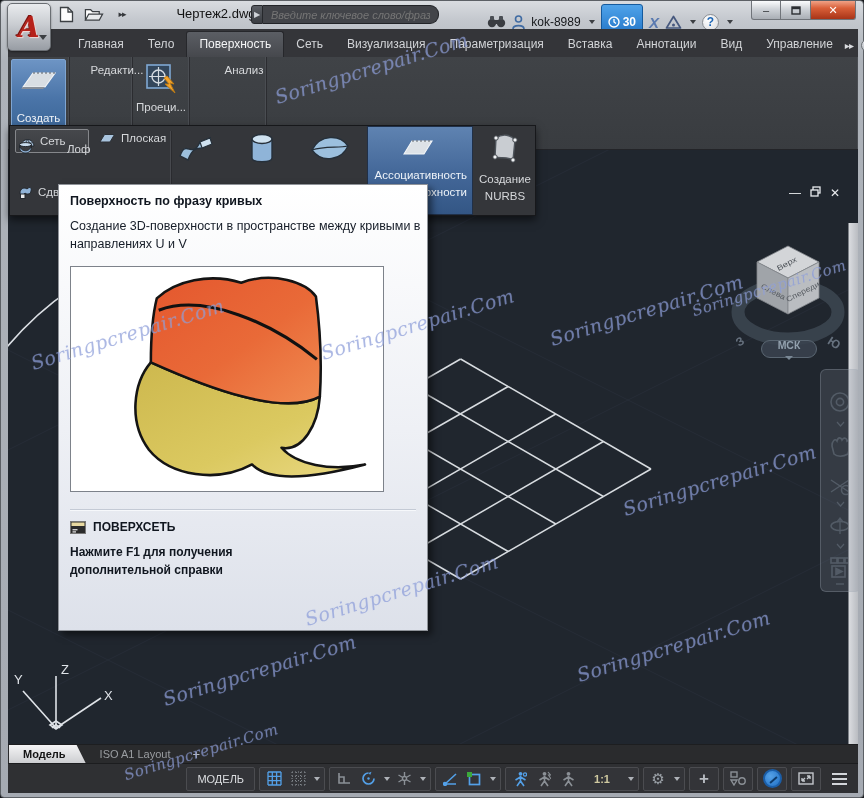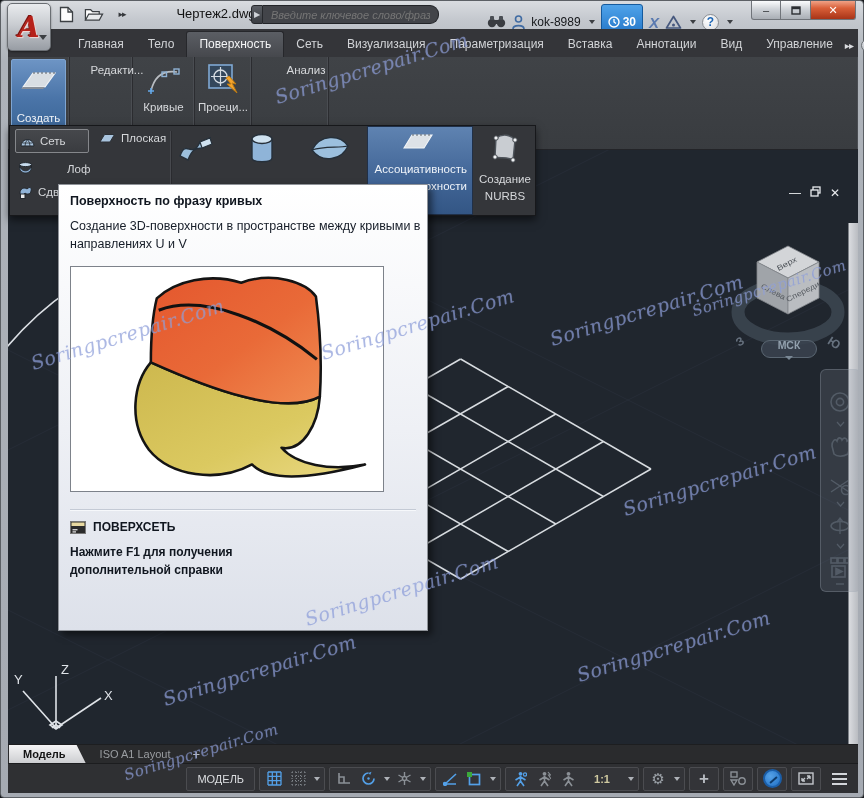--- a/index.html
+++ b/index.html
@@ -85,21 +85,21 @@
   .fly-btn-mesh { position:absolute; left:5px; top:3px; width:74px; height:24px;
     border:1px solid #85878b; background:linear-gradient(180deg,#46484c,#3a3c40); border-radius:2px;
     display:flex; align-items:center; gap:5px; padding-left:4px; cursor:pointer; }
   .fly-item { position:absolute; display:flex; align-items:center; gap:5px; cursor:pointer; }
   .fly-label { color:#d6d8db; font-size:11.5px; white-space:nowrap; }
   .fly-sep { position:absolute; left:160px; top:5px; width:1px; height:78px; background:#47494e;
     box-shadow:1px 0 0 #2a2b2f; }
   .bigicon { position:absolute; top:4px; }
   .assoc-btn { position:absolute; left:357px; top:0; width:106px; height:89px; cursor:pointer;
     background:linear-gradient(180deg,#5f83b1 0%,#45699a 50%,#335685 100%); border:1px solid #203048;
-    display:flex; flex-direction:column; align-items:flex-end; padding:4px 5px 0 0; }
+    display:flex; flex-direction:column; align-items:flex-end; padding:10px 5px 0 0; }
   .assoc-btn .icon-wrap { width:100%; display:flex; justify-content:center; }
   .assoc-lbl { color:#eef3f9; font-size:11.5px; text-align:right; line-height:1.45; margin-top:10px; }
   .nurbs-btn { position:absolute; left:464px; top:0; width:62px; height:89px; cursor:pointer;
     display:flex; flex-direction:column; align-items:center; padding-top:5px; }
   .nurbs-lbl { color:#d6d8db; font-size:11.5px; text-align:center; line-height:1.45; margin-top:4px; }
 
   
   .tooltip { position:absolute; left:50px; top:155px; width:370px; height:447px; z-index:30;
     background:linear-gradient(180deg,#ffffff 0%,#eef0f5 55%,#dde1ea 100%);
     border:1px solid #8f9399; box-shadow:4px 4px 7px rgba(0,0,0,.5); padding:9px 11px; }
@@ -269,32 +269,20 @@
             <line x1="13" y1="5" x2="35" y2="5" stroke="#555b63" stroke-dasharray="2,2"></line>
           </svg>
           <span class="p-label">Создать</span>
         </div>
         <span class="p-caret" style="border-top-color:#e8eaec;z-index:2;"></span>
       </div>
       <div class="rpanel" style="width:63px;">
         <span class="p-label top">Редакти...</span>
         <span class="p-caret"></span>
       </div>
-      <div class="rpanel" style="width:62px;">
-        <span class="p-midicon">
-          <svg width="36" height="34" viewBox="0 0 36 34">
-            <path d="M5 28 Q10 6 31 9" fill="none" stroke="#b9bdc2" stroke-width="1.6"></path>
-            <path d="M2 28 H8 M5 25 V31" stroke="#64a8e8" stroke-width="1.6"></path>
-            <rect x="28" y="6" width="5" height="5" fill="none" stroke="#8fb2d4" stroke-width="1.4"></rect>
-            <rect x="16" y="9" width="4.5" height="4.5" fill="none" stroke="#8fb2d4" stroke-width="1.4"></rect>
-          </svg>
-        </span>
-        <span class="p-label mid">Кривые</span>
-        <span class="p-caret"></span>
-      </div>
       <div class="rpanel" style="width:57px;">
         <span class="p-midicon">
           <svg width="32" height="32" viewBox="0 0 32 32">
             <rect x="2" y="2" width="23" height="23" fill="#33475c" stroke="#7fa8d4" stroke-width="1.6"></rect>
             <circle cx="13.5" cy="13.5" r="6.5" fill="none" stroke="#d4dbe2" stroke-width="1.4"></circle>
             <path d="M13.5 4 V23 M4 13.5 H23" stroke="#d4dbe2" stroke-width="1.2"></path>
             <polygon points="22,13 29,21 25,20 30,30 20,21 24,21 19,15" fill="#f5a42c" stroke="#bb7a14" stroke-width="1"></polygon>
           </svg>
         </span>
         <span class="p-label mid">Проеци...</span>
@@ -308,21 +296,21 @@
     </div>
 
     <div class="flyout">
       <div class="fly-btn-mesh">
         <svg width="15" height="12" viewBox="0 0 15 12">
           <path d="M1 11 A6.5 6.5 0 0 1 14 11 Z" fill="#a9c4de" stroke="#23282e" stroke-width="1"></path>
           <path d="M5 11 A9 9 0 0 1 7.5 4.6 M10 11 A9 9 0 0 0 7.5 4.6 M2.2 8 H12.8" fill="none" stroke="#23282e" stroke-width=".8"></path>
         </svg>
         <span class="fly-label">Сеть</span>
       </div>
-      <div class="fly-item" style="left:8px;top:36px;gap:34px;">
+      <div class="fly-item" style="left:8px;top:16px;gap:34px;">
         <svg width="15" height="13" viewBox="0 0 15 13">
           <path d="M1.5 2 C1.5 11 13.5 11 13.5 2 L13.5 5 C13.5 13 1.5 13 1.5 5 Z" fill="#8fb2d6" stroke="#23282e" stroke-width="1"></path>
           <ellipse cx="7.5" cy="2.6" rx="6" ry="2" fill="#c8dcee" stroke="#23282e" stroke-width="1"></ellipse>
         </svg>
         <span class="fly-label">Лоф</span>
       </div>
       <div class="fly-item" style="left:8px;top:59px;">
         <svg width="15" height="14" viewBox="0 0 15 14">
           <path d="M2 8 C2 3 7 2 9 4 C12 1 14 3 13 6 C13 9 9 10 7 8 C5 11 2 11 2 8 Z" fill="#8fb2d6" stroke="#23282e" stroke-width="1"></path>
           <rect x="2.5" y="9" width="4.5" height="4.5" fill="#e8eaec" stroke="#23282e" stroke-width="1"></rect>

